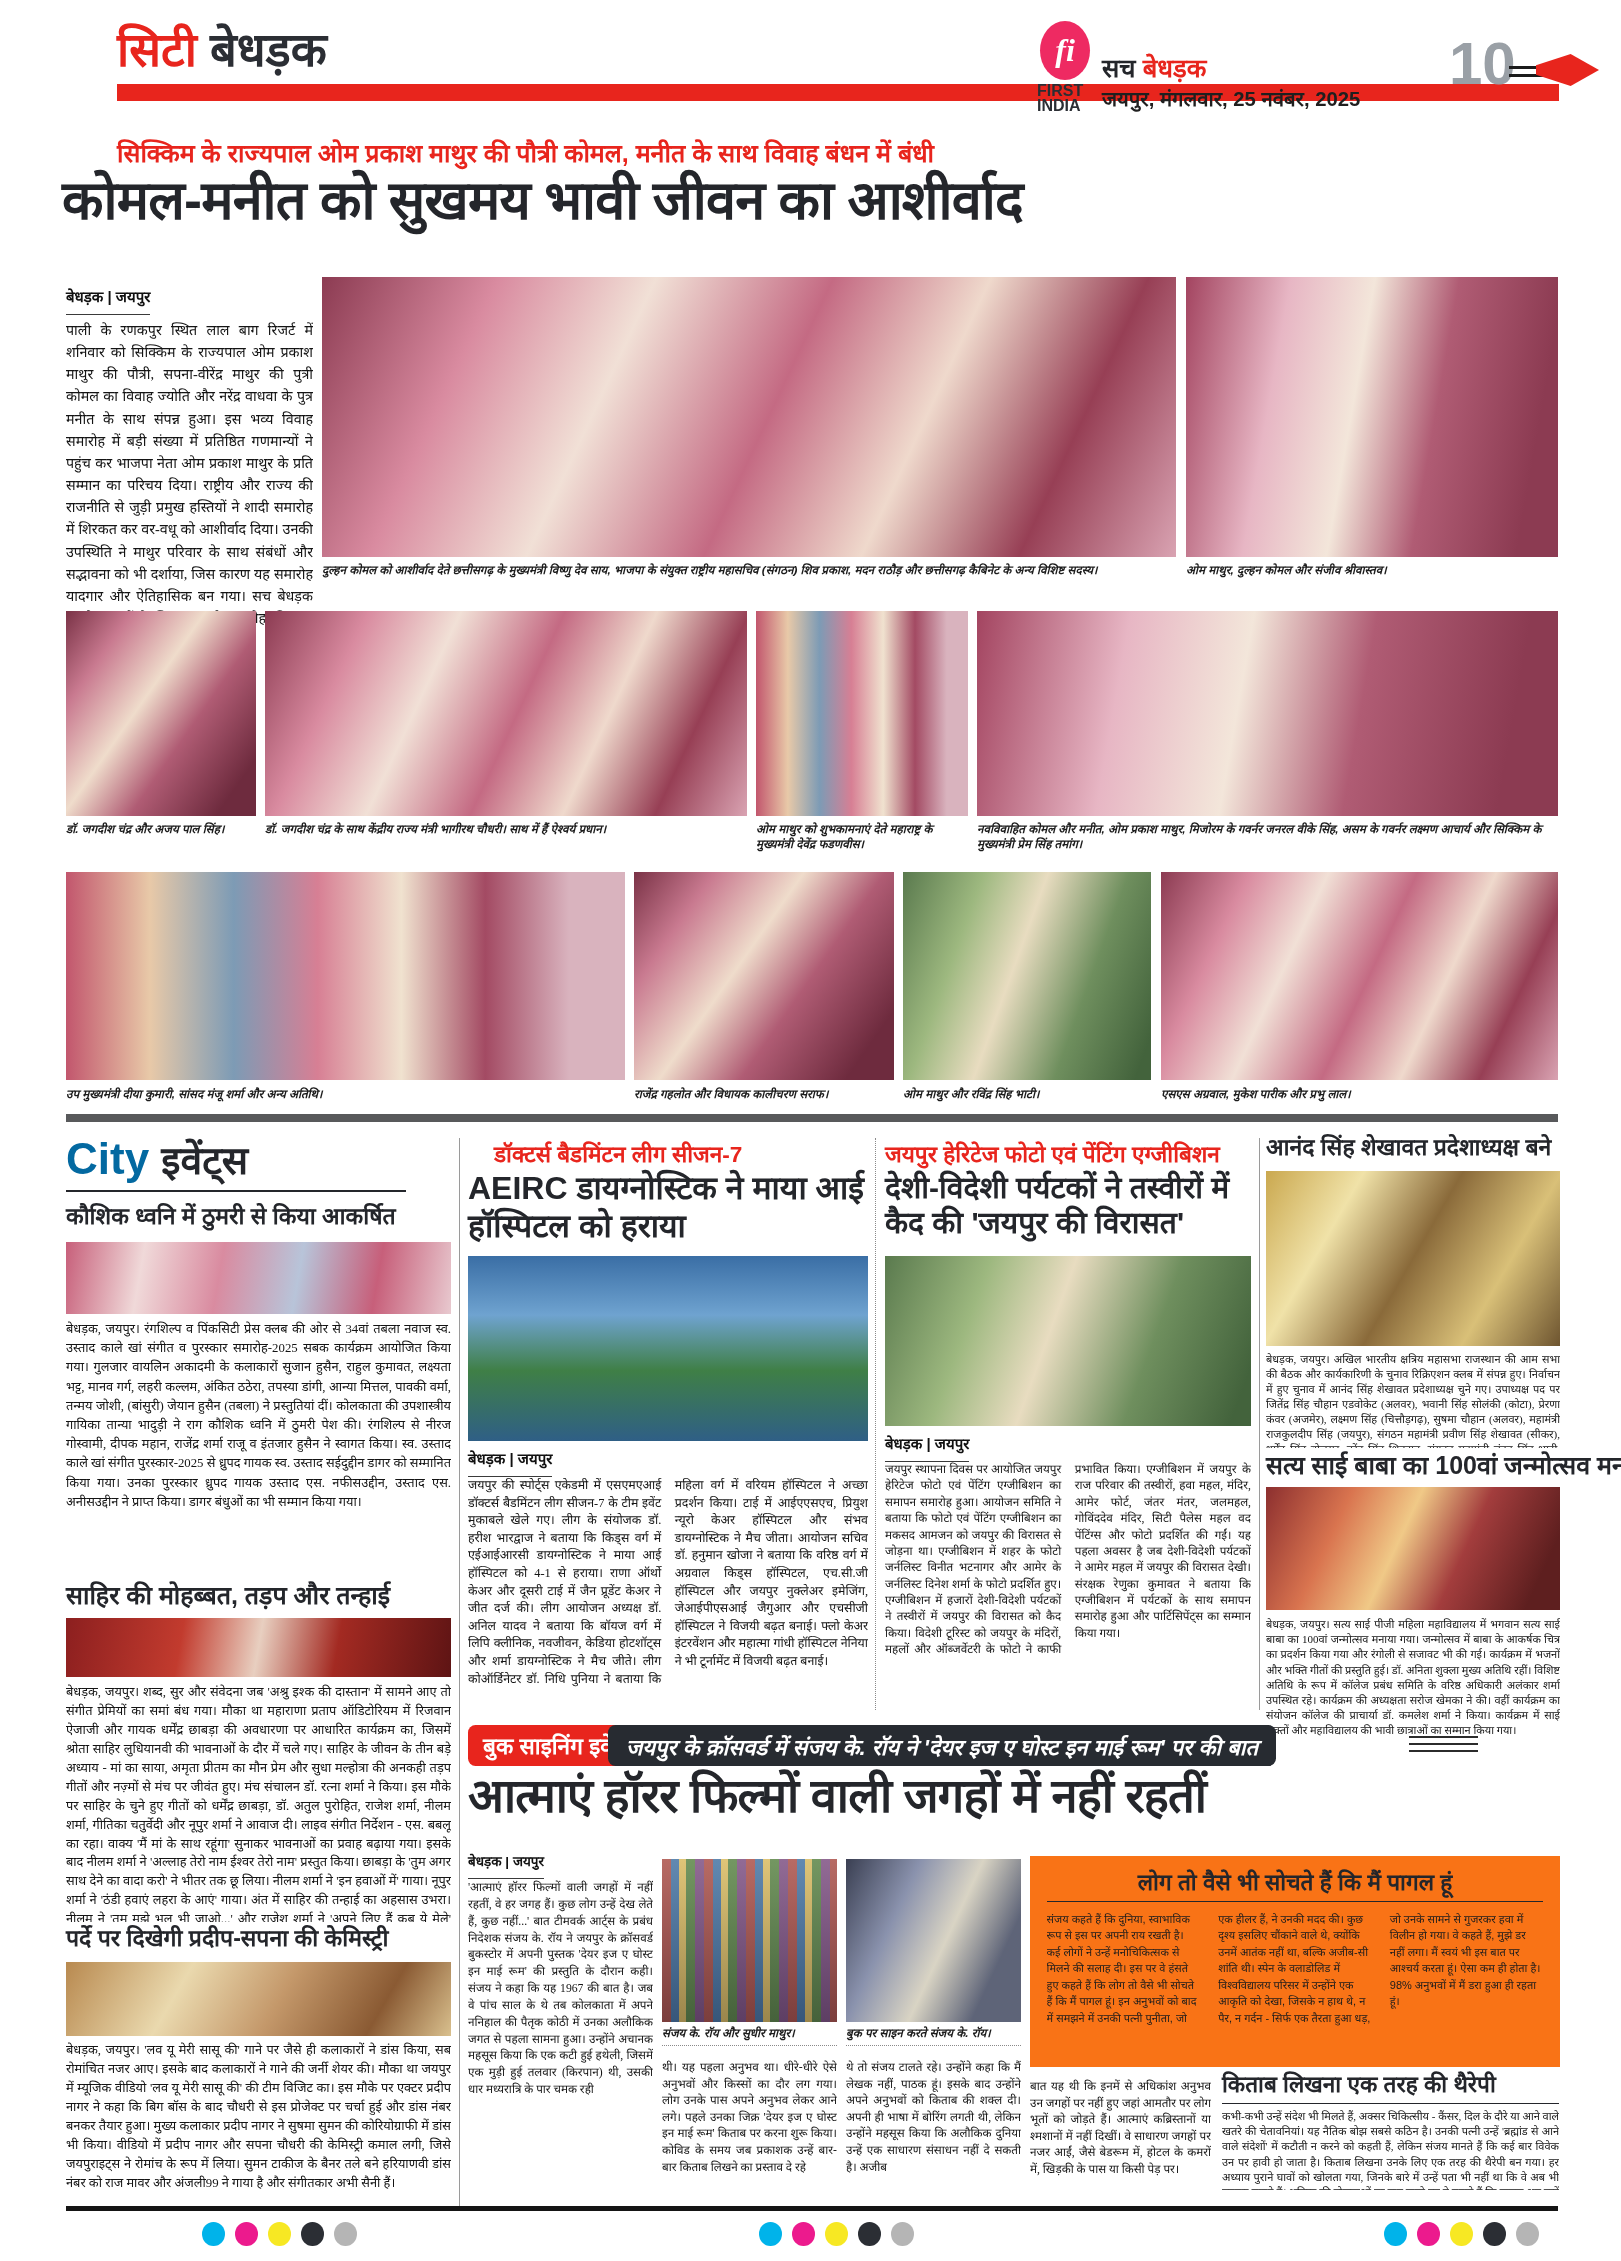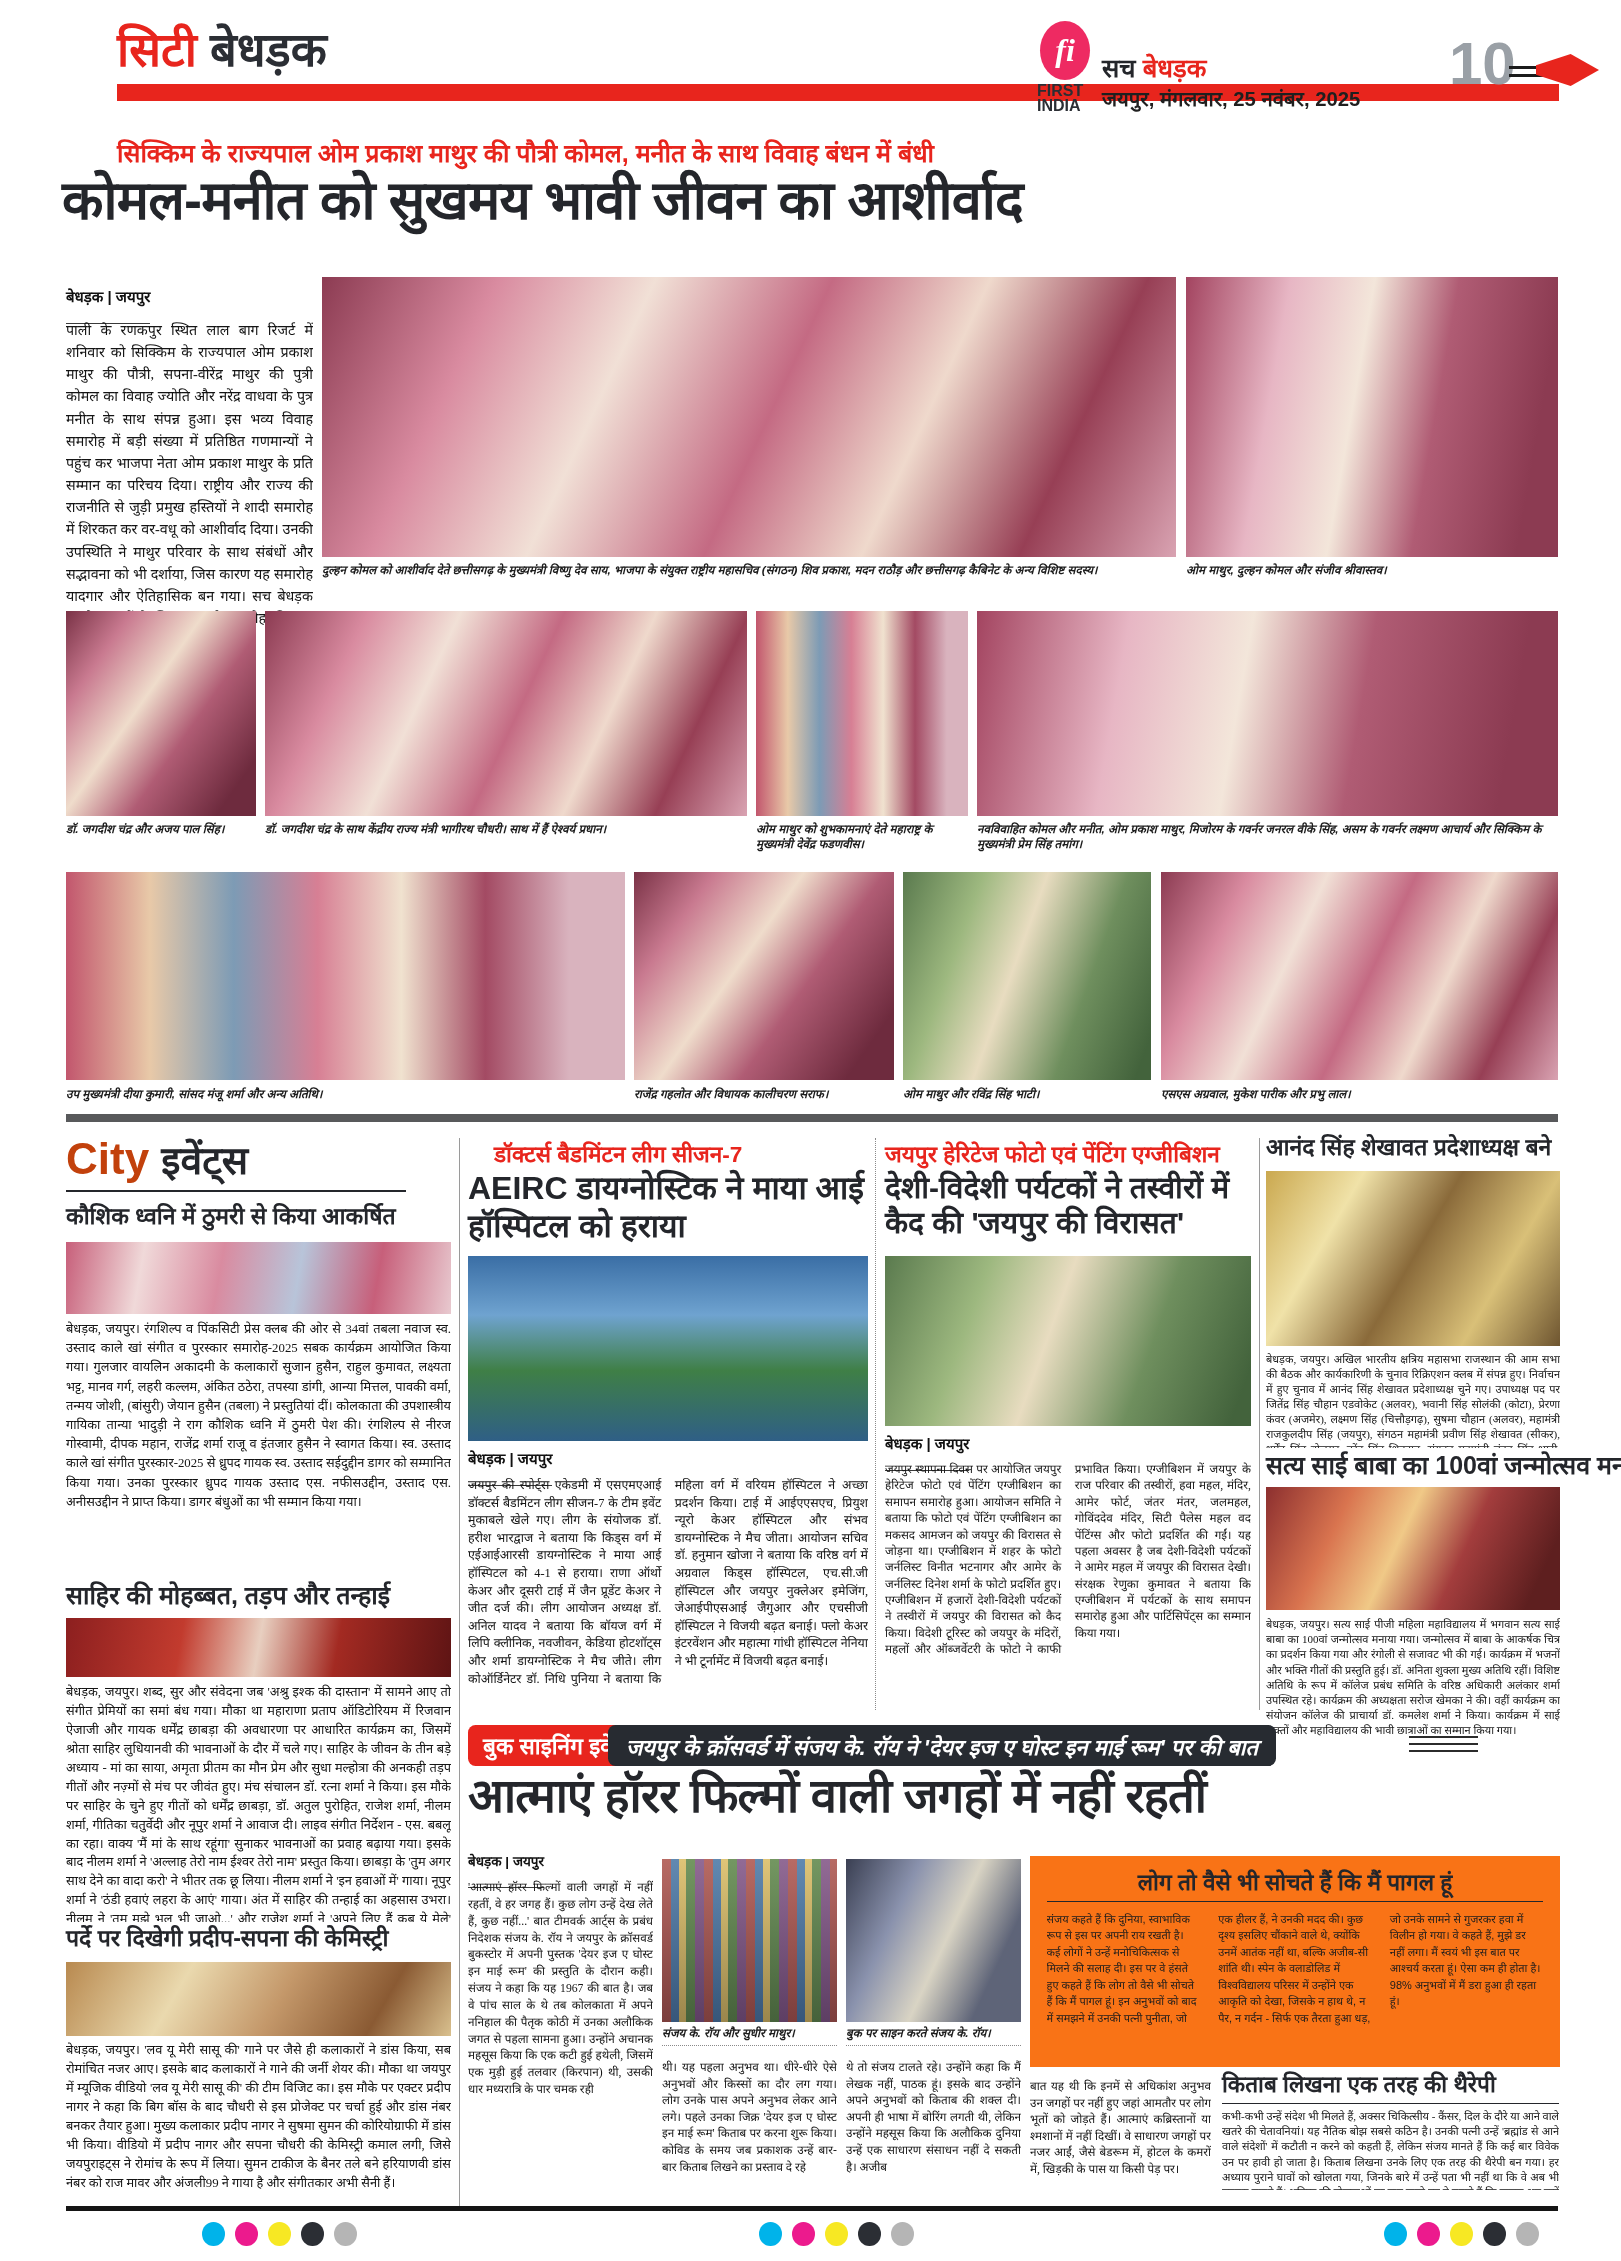--- a/index.html
+++ b/index.html
@@ -5,21 +5,21 @@
   html,body{margin:0;padding:0;background:#e9e9e9;}
   .page{position:relative;width:1621px;height:2261px;background:#ffffff;overflow:hidden;
         font-family:"Liberation Sans",sans-serif;}
   .abs{position:absolute;}
   .hl{font-family:"Liberation Sans",sans-serif;font-weight:700;color:#24262b;line-height:1.12;}
   .kick{font-family:"Liberation Sans",sans-serif;font-weight:700;color:#e8251d;}
   .bt{font-family:"Liberation Serif",serif;color:#141414;text-align:justify;overflow:hidden;}
   .cap{font-family:"Liberation Sans",sans-serif;font-style:italic;font-weight:700;
        font-size:11.7px;line-height:1.25;color:#1c1c1c;}
   .by{font-family:"Liberation Sans",sans-serif;font-weight:700;font-size:15px;color:#111;
-      border-bottom:1.5px solid #3a3a3a;padding-bottom:17px;display:inline-block;}
+      border-bottom:1.5px solid #3a3a3a;padding-bottom:8px;display:inline-block;}
   .ph{position:absolute;}
   .ph-w1{background:linear-gradient(115deg,#8c3b52,#d98ba0 18%,#f1e0d6 34%,#c46a83 52%,#efd9cc 68%,#973f55 84%,#d9a3b2);}
   .ph-w2{background:linear-gradient(100deg,#a34460,#e7b6c4 25%,#f3e6da 45%,#b05c74 65%,#8c3b52 90%);}
   .ph-w3{background:linear-gradient(125deg,#7a3246,#c97a90 20%,#efdccb 42%,#b05c74 62%,#6e2b3e 88%);}
   .ph-crowd{background:linear-gradient(90deg,#c2566d,#e8c9a8 15%,#7d9bb5 30%,#d77f94 45%,#f0e2cf 60%,#a34a63 75%,#d9b3be 90%);}
   .ph-green{background:linear-gradient(110deg,#5a7a4e,#9db87f 25%,#e8dcc0 45%,#6f8f5e 70%,#43633c 95%);}
   .ph-court{background:linear-gradient(180deg,#3a6ea5 0%,#6fa3d0 32%,#3f7f46 62%,#2f5f86 100%);}
   .ph-warm{background:linear-gradient(120deg,#b8894f,#ead9ae 30%,#c4986a 55%,#8a5a33 80%,#d9c08e);}
   .ph-meet{background:linear-gradient(120deg,#caa84f,#f0e2a8 25%,#8a6a3a 50%,#d9c078 75%,#6e5530);}
   .ph-temple{background:linear-gradient(115deg,#8c2f2f,#d9744f 25%,#f0c987 45%,#a33d3d 65%,#5e1f1f 90%);}
@@ -106,21 +106,21 @@
   <div class="ph ph-w1" style="left:1161px;top:872px;width:397px;height:208px;"></div>
   <div class="abs cap" style="left:1161px;top:1087px;width:397px;">एसएस अग्रवाल, मुकेश पारीक और प्रभु लाल।</div>
 
   <div class="abs" style="left:66px;top:1114px;width:1492px;height:7.5px;background:#58595b;"></div>
 
   <div class="vrule" style="left:459px;top:1138px;height:1069px;"></div>
   <div class="vrule dot" style="left:875px;top:1138px;height:572px;"></div>
   <div class="vrule" style="left:1259px;top:1138px;height:572px;"></div>
 
   <div class="abs" style="left:66px;top:1137px;width:340px;border-bottom:2.3px solid #24262b;padding-bottom:9px;font-size:44px;font-weight:800;line-height:1;">
-    <span style="color:#c2410c;">City</span>
+    <span style="color:#0369a1;">City</span>
     <span style="color:#24262b;font-size:39px;">इवेंट्स</span>
   </div>
   <div class="abs hl" style="left:66px;top:1204px;font-size:23px;">कौशिक ध्वनि में ठुमरी से किया आकर्षित</div>
   <div class="ph ph-event-pink" style="left:66px;top:1242px;width:385px;height:72px;"></div>
   <div class="abs bt" style="left:66px;top:1320px;width:385px;height:257px;font-size:12.8px;line-height:1.5;">बेधड़क, जयपुर। रंगशिल्प व पिंकसिटी प्रेस क्लब की ओर से 34वां तबला नवाज स्व. उस्ताद काले खां संगीत व पुरस्कार समारोह-2025 सबक कार्यक्रम आयोजित किया गया। गुलजार वायलिन अकादमी के कलाकारों सुजान हुसैन, राहुल कुमावत, लक्ष्यता भट्ट, मानव गर्ग, लहरी कल्लम, अंकित ठठेरा, तपस्या डांगी, आन्या मित्तल, पावकी वर्मा, तन्मय जोशी, (बांसुरी) जेयान हुसैन (तबला) ने प्रस्तुतियां दीं। कोलकाता की उपशास्त्रीय गायिका तान्या भादुड़ी ने राग कौशिक ध्वनि में ठुमरी पेश की। रंगशिल्प से नीरज गोस्वामी, दीपक महान, राजेंद्र शर्मा राजू व इंतजार हुसैन ने स्वागत किया। स्व. उस्ताद काले खां संगीत पुरस्कार-2025 से ध्रुपद गायक स्व. उस्ताद सईदुद्दीन डागर को सम्मानित किया गया। उनका पुरस्कार ध्रुपद गायक उस्ताद एस. नफीसउद्दीन, उस्ताद एस. अनीसउद्दीन ने प्राप्त किया। डागर बंधुओं का भी सम्मान किया गया।</div>
 
   <div class="abs hl" style="left:66px;top:1581px;font-size:25px;">साहिर की मोहब्बत, तड़प और तन्हाई</div>
   <div class="ph ph-stage-red" style="left:66px;top:1618px;width:385px;height:59px;"></div>
   <div class="abs bt" style="left:66px;top:1683px;width:385px;height:239px;font-size:12.8px;line-height:1.48;">बेधड़क, जयपुर। शब्द, सुर और संवेदना जब 'अश्रु इश्क की दास्तान' में सामने आए तो संगीत प्रेमियों का समां बंध गया। मौका था महाराणा प्रताप ऑडिटोरियम में रिजवान ऐजाजी और गायक धर्मेंद्र छाबड़ा की अवधारणा पर आधारित कार्यक्रम का, जिसमें श्रोता साहिर लुधियानवी की भावनाओं के दौर में चले गए। साहिर के जीवन के तीन बड़े अध्याय - मां का साया, अमृता प्रीतम का मौन प्रेम और सुधा मल्होत्रा की अनकही तड़प गीतों और नज़्मों से मंच पर जीवंत हुए। मंच संचालन डॉ. रत्ना शर्मा ने किया। इस मौके पर साहिर के चुने हुए गीतों को धर्मेंद्र छाबड़ा, डॉ. अतुल पुरोहित, राजेश शर्मा, नीलम शर्मा, गीतिका चतुर्वेदी और नूपुर शर्मा ने आवाज दी। लाइव संगीत निर्देशन - एस. बबलू का रहा। वाक्य 'मैं मां के साथ रहूंगा' सुनाकर भावनाओं का प्रवाह बढ़ाया गया। इसके बाद नीलम शर्मा ने 'अल्लाह तेरो नाम ईश्वर तेरो नाम' प्रस्तुत किया। छाबड़ा के 'तुम अगर साथ देने का वादा करो' ने भीतर तक छू लिया। नीलम शर्मा ने 'इन हवाओं में' गाया। नूपुर शर्मा ने 'ठंडी हवाएं लहरा के आएं' गाया। अंत में साहिर की तन्हाई का अहसास उभरा। नीलम ने 'तुम मुझे भूल भी जाओ...' और राजेश शर्मा ने 'अपने लिए हैं कब ये मेले' सुनाया।</div>
 

